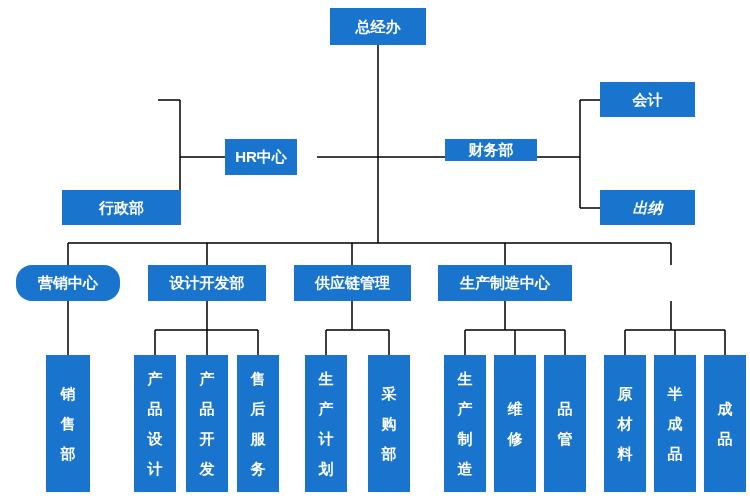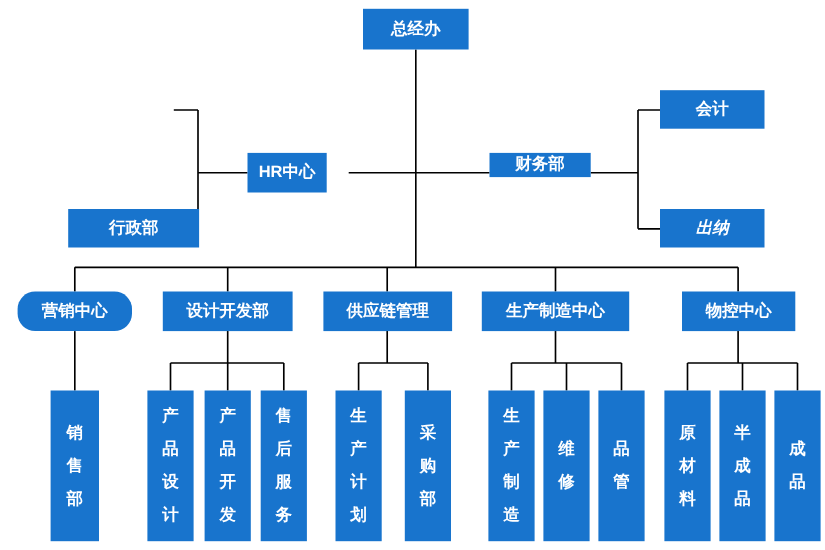--- a/index.html
+++ b/index.html
@@ -75,21 +75,20 @@
   <div class="node" style="left:62px; top:190px; width:119px; height:35px;">行政部</div>
 
   <div class="node" style="left:445px; top:139px; width:92px; height:22px;">财务部</div>
   <div class="node" style="left:600px; top:82px; width:95px; height:35px;">会计</div>
   <div class="node" style="left:600px; top:190px; width:95px; height:35px;font-style:italic;">出纳</div>
 
   <div class="node" style="left:16px; top:265px; width:104px; height:36px;border-radius:16px;">营销中心</div>
   <div class="node" style="left:148px; top:265px; width:118px; height:36px;">设计开发部</div>
   <div class="node" style="left:294px; top:265px; width:117px; height:36px;">供应链管理</div>
   <div class="node" style="left:438px; top:265px; width:134px; height:36px;">生产制造中心</div>
-  <div class="node" style="left:620px; top:265px; width:103px; height:36px;">物控中心</div>
 
   <div class="node vnode" style="left:46px; top:355px; width:44px; height:137px;">销
 售
 部</div>
 
   <div class="node vnode" style="left:134px; top:355px; width:42px; height:137px;">产
 品
 设
 计</div>
   <div class="node vnode" style="left:186px; top:355px; width:42px; height:137px;">产

